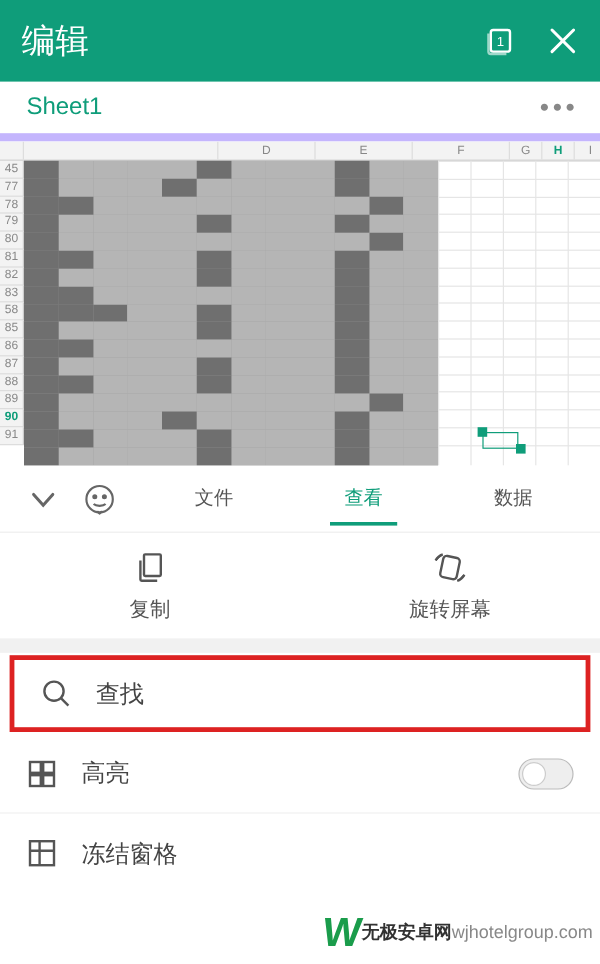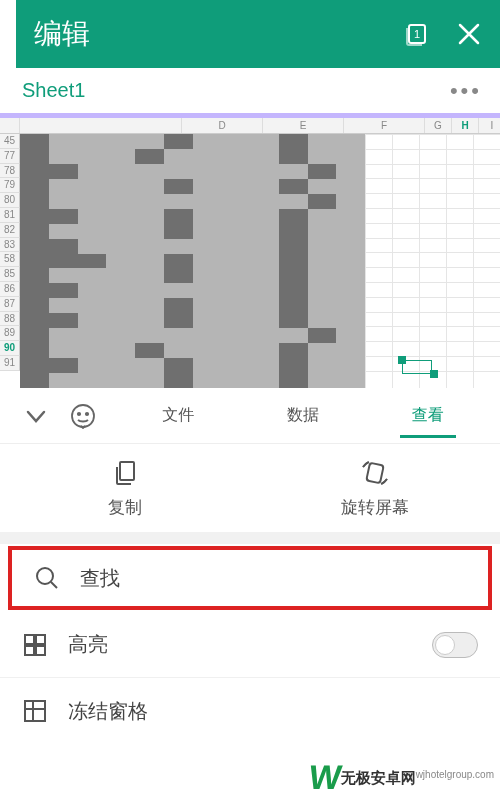--- a/index.html
+++ b/index.html
@@ -1,20 +1,20 @@
 <!DOCTYPE html>
 <html><head>
 <meta charset="utf-8">
 <style>
   * { box-sizing: border-box; margin: 0; padding: 0; }
   html, body { width: 500px; height: 803px; font-family: -apple-system, "Helvetica Neue", Arial, sans-serif; background: #fff; overflow: hidden; position: relative; }
-  .header { height: 68px; background: #0f9d7a; display: flex; align-items: center; padding: 0 18px; color: #fff; margin-left: 16px; }
+  .header { height: 68px; background: #0f9d7a; display: flex; align-items: center; padding: 0 18px; color: #fff; }
   .header-title { font-size: 28px; font-weight: 400; flex: 1; }
   .header-icons { display: flex; align-items: center; gap: 26px; }
-  .sheet-bar { height: 50px; display: flex; align-items: center; border-bottom: 5px solid #c4b5fd; padding: 0 18px 0 22px; }
+  .sheet-bar { height: 50px; display: flex; align-items: center; border-bottom: 7px solid #c4b5fd; padding: 0 18px 0 22px; }
   .sheet-name { color: #0f9d7a; font-size: 20px; flex: 1; }
   .dots { color: #888; font-size: 22px; letter-spacing: 3px; }
   .grid-area { position: relative; height: 270px; background: #fff; overflow: hidden; }
   .col-headers { position: absolute; top: 0; left: 0; right: 0; height: 16px; display: flex; background: #f3f3f3; font-size: 10px; color: #888; border-bottom: 1px solid #ccc; }
   .col-h { flex: 0 0 auto; text-align: center; border-right: 1px solid #ddd; line-height: 16px; }
   .col-h.rowh { width: 20px; }
   .row-headers { position: absolute; top: 16px; left: 0; width: 20px; background: #f3f3f3; font-size: 10px; color: #888; }
   .row-h { height: 14.8px; border-bottom: 1px solid #ddd; border-right: 1px solid #ccc; text-align: center; line-height: 14.8px; }
   .row-h.sel { color: #0f9d7a; font-weight: bold; }
   .chart-pix { position: absolute; top: 16px; left: 20px; width: 345px; height: 254px; background: #9e9e9e; }
@@ -39,21 +39,21 @@
   .action { flex: 1; display: flex; flex-direction: column; align-items: center; justify-content: center; gap: 8px; color: #555; font-size: 17px; }
   .list { }
   .list-item { height: 66px; display: flex; align-items: center; padding: 0 22px; gap: 20px; font-size: 20px; color: #444; border-bottom: 1px solid #f0f0f0; position: relative; }
   .list-item.boxed { border: 4px solid #d22; margin: 2px 8px; height: 64px; }
   .toggle { position: absolute; right: 22px; width: 46px; height: 26px; border-radius: 13px; border: 1.5px solid #bbb; background: #eee; }
   .toggle .knob { position: absolute; left: 2px; top: 2px; width: 20px; height: 20px; border-radius: 50%; background: #fff; border: 1px solid #ccc; }
   .watermark { position: absolute; right: 6px; bottom: 6px; display: flex; align-items: center; gap: 4px; }
   .watermark .wlogo { font-size: 34px; font-weight: 900; color: #1a9c4b; transform: skewX(-8deg); letter-spacing: -4px; font-family: Arial Black, sans-serif; }
   .watermark .wtext { display: flex; flex-direction: row; line-height: 1; color: #323232; }
   .watermark .wtext .l1 { font-size: 15px; font-weight: 700; }
-  .watermark .wtext .l2 { font-size: 10px; color: #888; }
+  .watermark .wtext .l2 { font-size: 15px; color: #888; }
   svg { display: block; }
 </style>
 </head>
 <body>
 
 <div class="header">
   <div class="header-title">编辑</div>
   <div class="header-icons">
     <span>
       <svg width="28" height="28" viewBox="0 0 28 28" fill="none" stroke="#fff" stroke-width="2">
@@ -355,22 +355,22 @@
         <circle cx="13" cy="13" r="11"></circle>
           <circle cx="9" cy="11" r="1.2" fill="#666"></circle>
           <circle cx="17" cy="11" r="1.2" fill="#666"></circle>
         <path d="M8 17 c2 2 8 2 10 0"></path>
           <path d="M11 23 l2 2 l2 -2"></path>
       </svg>
     </span>
   </div>
   <div class="tabs">
     <div class="tab">文件</div>
+    <div class="tab active">查看</div>
     <div class="tab">数据</div>
-    <div class="tab active">查看</div>
   </div>
 </div>
 
 <div class="action-row">
   <div class="action">
     <span>
       <svg width="30" height="30" viewBox="0 0 30 30" stroke="#555" stroke-width="2" fill="none">
         <rect x="10" y="4" width="14" height="18" rx="1"></rect>
           <path d="M7 9 v16 a1 1 0 0 0 1 1 h13"></path>
       </svg>

